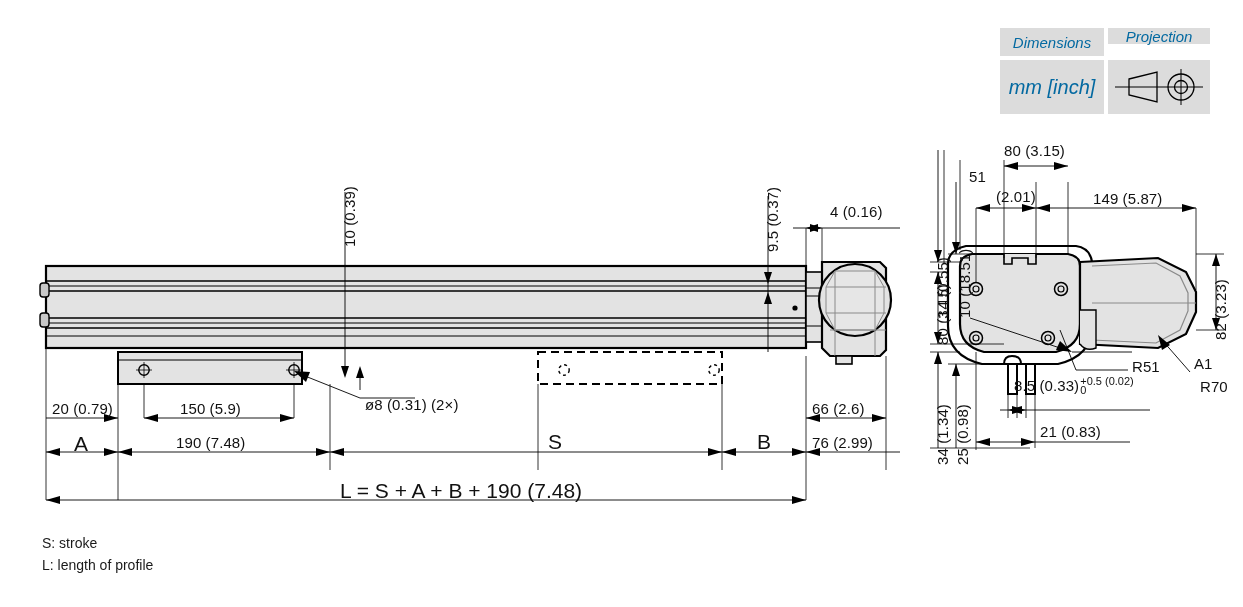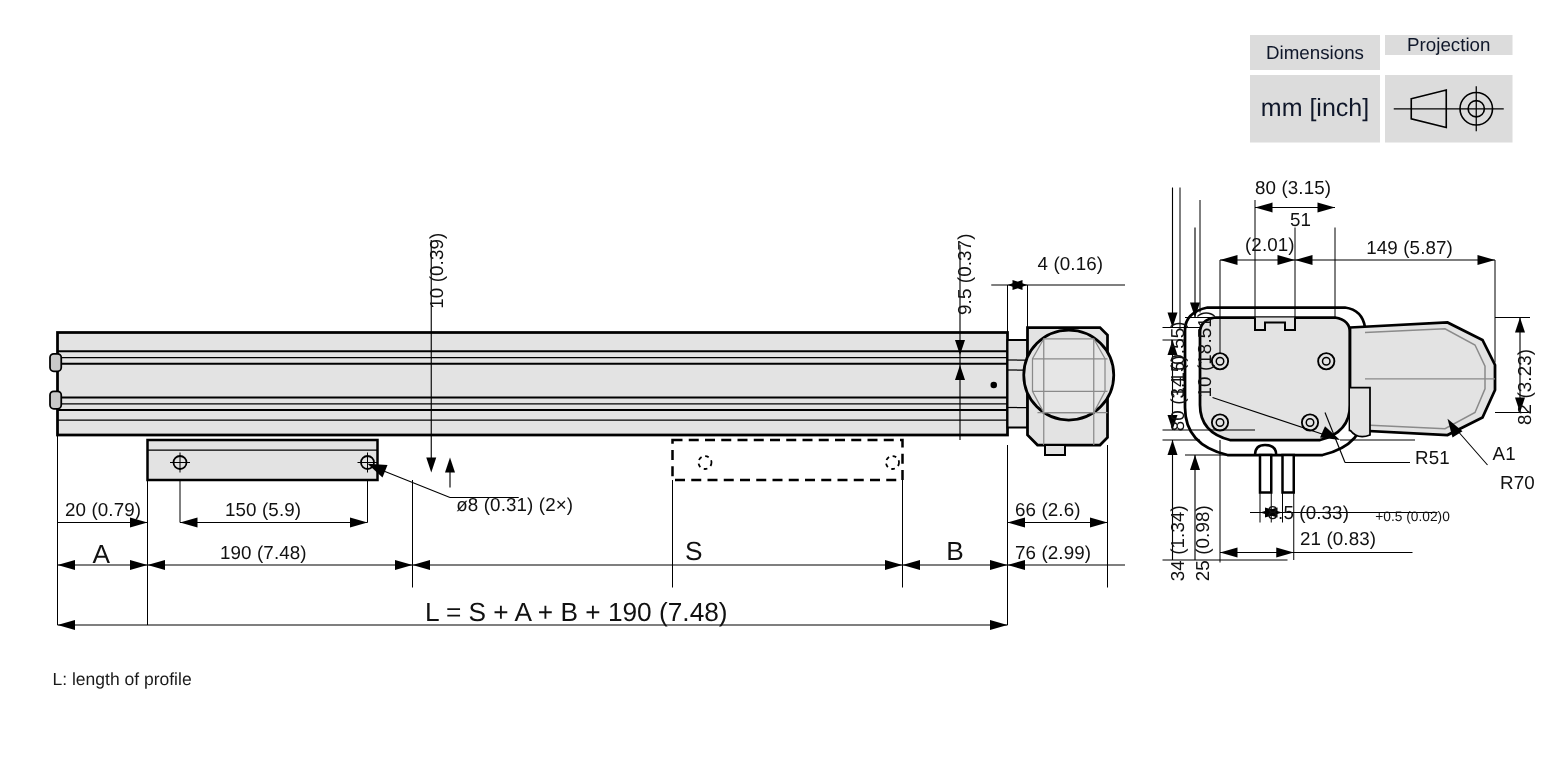--- a/index.html
+++ b/index.html
@@ -4,22 +4,22 @@
 <style>
   html,body{margin:0;padding:0;background:#ffffff;}
   body{width:1243px;height:607px;position:relative;overflow:hidden;
        font-family:"Liberation Sans",sans-serif;color:#1a1a1a;}
   .abs{position:absolute;}
   .dim{font-size:15px;color:#111;white-space:nowrap;letter-spacing:0.1px;}
   .dim-lg{font-size:21px;color:#111;white-space:nowrap;}
   .dim-sm{font-size:13px;color:#111;white-space:nowrap;}
   .rot{transform-origin:0 0;transform:rotate(-90deg);}
   .legend-cell{
-    box-sizing:border-box;background:#dcdcdc;color:#0f172a;
-    display:flex;align-items:center;justify-content:center;
+    box-sizing:border-box;background:#dcdcdc;color:#0369a1;
+    display:flex;align-items:center;justify-content:center;font-style:italic;
   }
   .legend-head{font-size:15px;}
   .legend-val{font-size:20px;}
   #notes{font-size:14px;line-height:22px;color:#1a1a1a;}
   svg{display:block;}
   .nofill{fill:none;}
 </style>
 </head>
 <body>
 
@@ -271,37 +271,38 @@
 
     <line x1="76" y1="442" x2="230" y2="442" stroke-width="0.9"></line>
     <polygon points="76,442 90,438 90,446" fill="#000" stroke="none"></polygon>
     <polygon points="135,442 121,438 121,446" fill="#000" stroke="none"></polygon>
     <line x1="76" y1="352" x2="76" y2="450" stroke-width="0.8"></line>
   </g>
 </svg>
 </div>
 
 <div class="abs dim" style="left:1004px;top:142px;">80 (3.15)</div>
-<div class="abs dim" style="left:1032px;top:168px;">51</div>
+<div class="abs dim" style="left:945px;top:168px;padding-left:24px;">51</div>
 <div class="abs dim" style="left:996px;top:188px;">(2.01)</div>
 <div class="abs dim" style="left:1093px;top:190px;">149 (5.87)</div>
 <div class="abs dim rot" style="left:934px;top:318px;">14 (0.55)</div>
 <div class="abs dim rot" style="left:956px;top:318px;">10 (18.51)</div>
 <div class="abs dim rot" style="left:934px;top:345px;">80 (3.15)</div>
 <div class="abs dim rot" style="left:934px;top:465px;">34 (1.34)</div>
 <div class="abs dim rot" style="left:954px;top:465px;">25 (0.98)</div>
 <div class="abs dim rot" style="left:1212px;top:340px;">82 (3.23)</div>
 <div class="abs dim" style="left:1200px;top:337px;margin-top:41px;">R70</div>
 <div class="abs dim" style="left:1132px;top:358px;">R51</div>
 <div class="abs dim" style="left:1194px;top:355px;">A1</div>
 <div class="abs dim" style="left:1040px;top:423px;">21 (0.83)</div>
 
-<div class="abs" style="left:1014px;top:402px;display:flex;align-items:flex-end;gap:20px;">
+<div class="abs" style="left:1014px;top:376px;display:flex;align-items:center;">
   <span class="dim">8.5 (0.33)</span>
-  <span style="display:inline-flex;flex-direction:row;line-height:9px;margin-left:1px;margin-top:1px;">
+  <span style="display:inline-flex;flex-direction:column;line-height:9px;margin-left:1px;margin-top:1px;">
     <span class="dim-sm" style="font-size:11px;">+0.5 (0.02)</span>
     <span class="dim-sm" style="font-size:11px;">0</span>
   </span>
 </div>
 
 <div class="abs" id="notes" style="left:42px;top:532px;">
+  <div>S: stroke</div>
   <div>L: length of profile</div>
 </div>
 
 </body></html>

